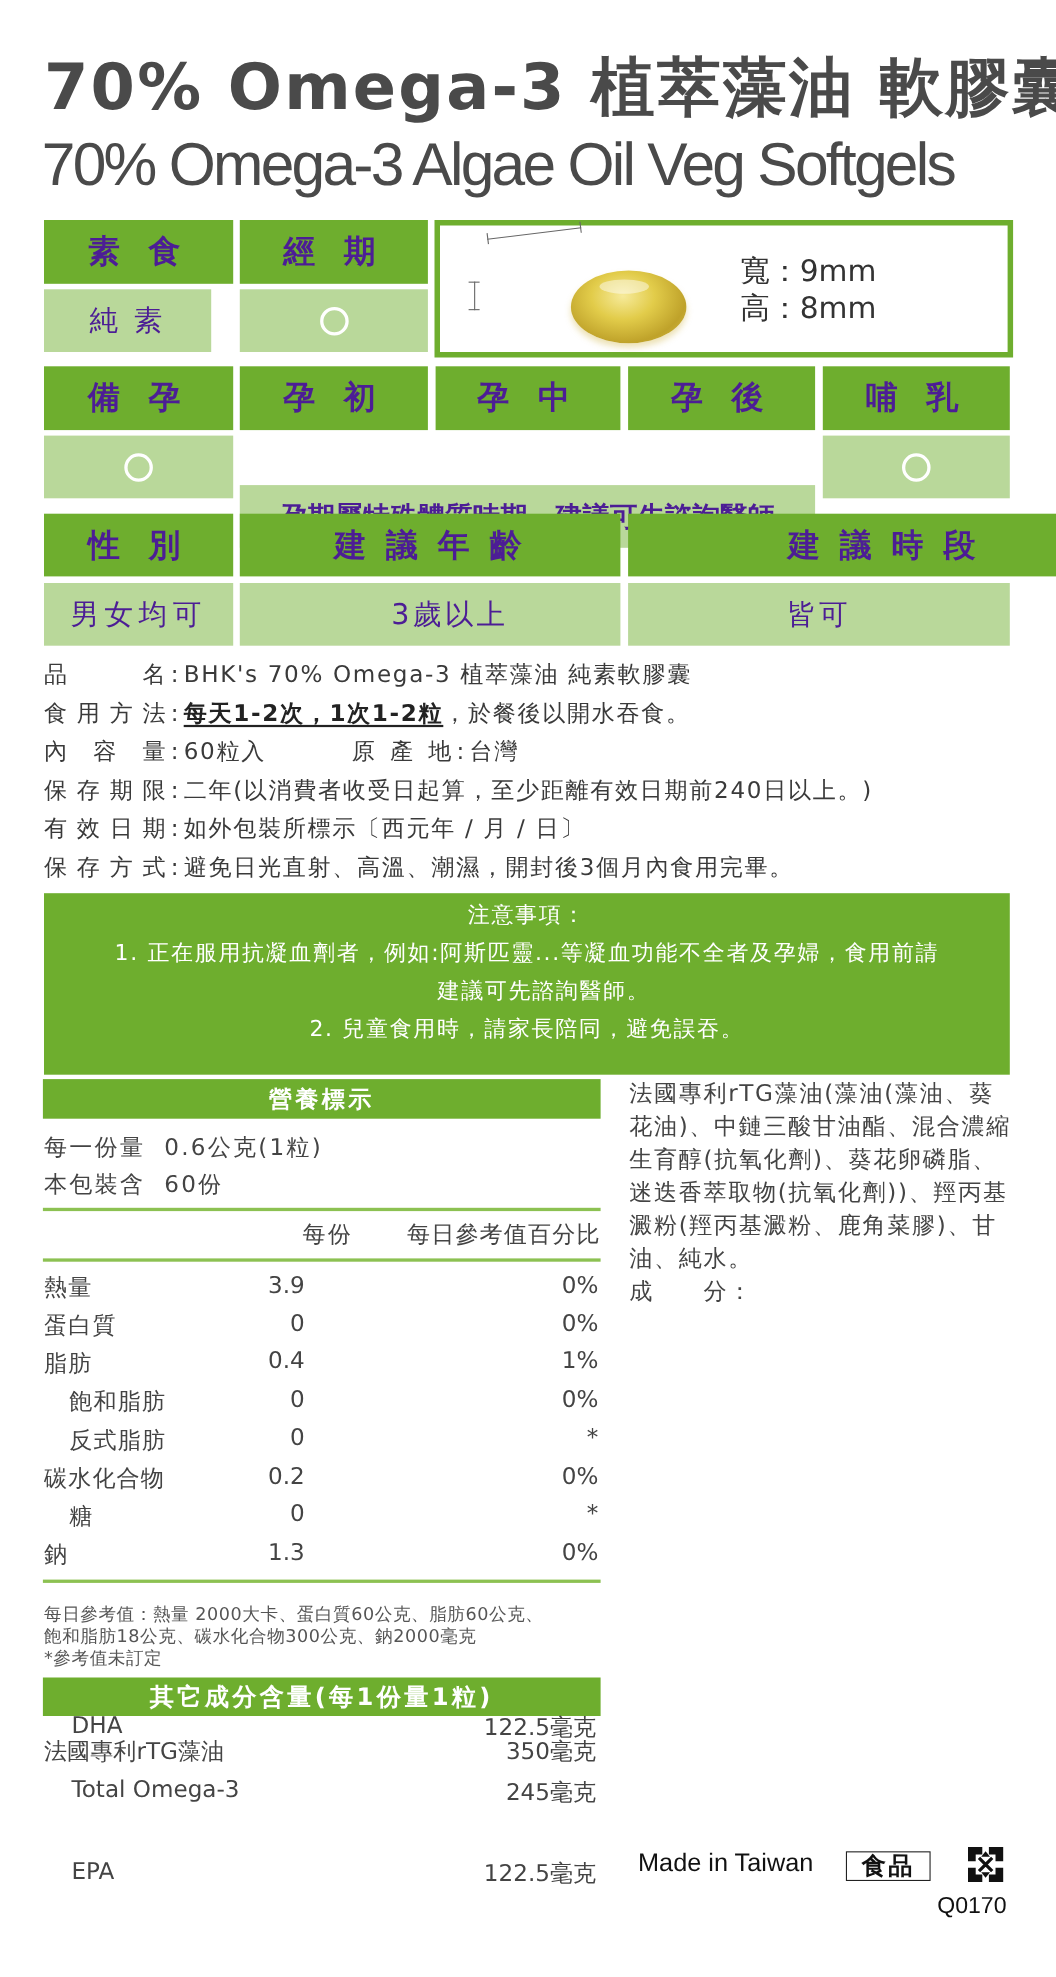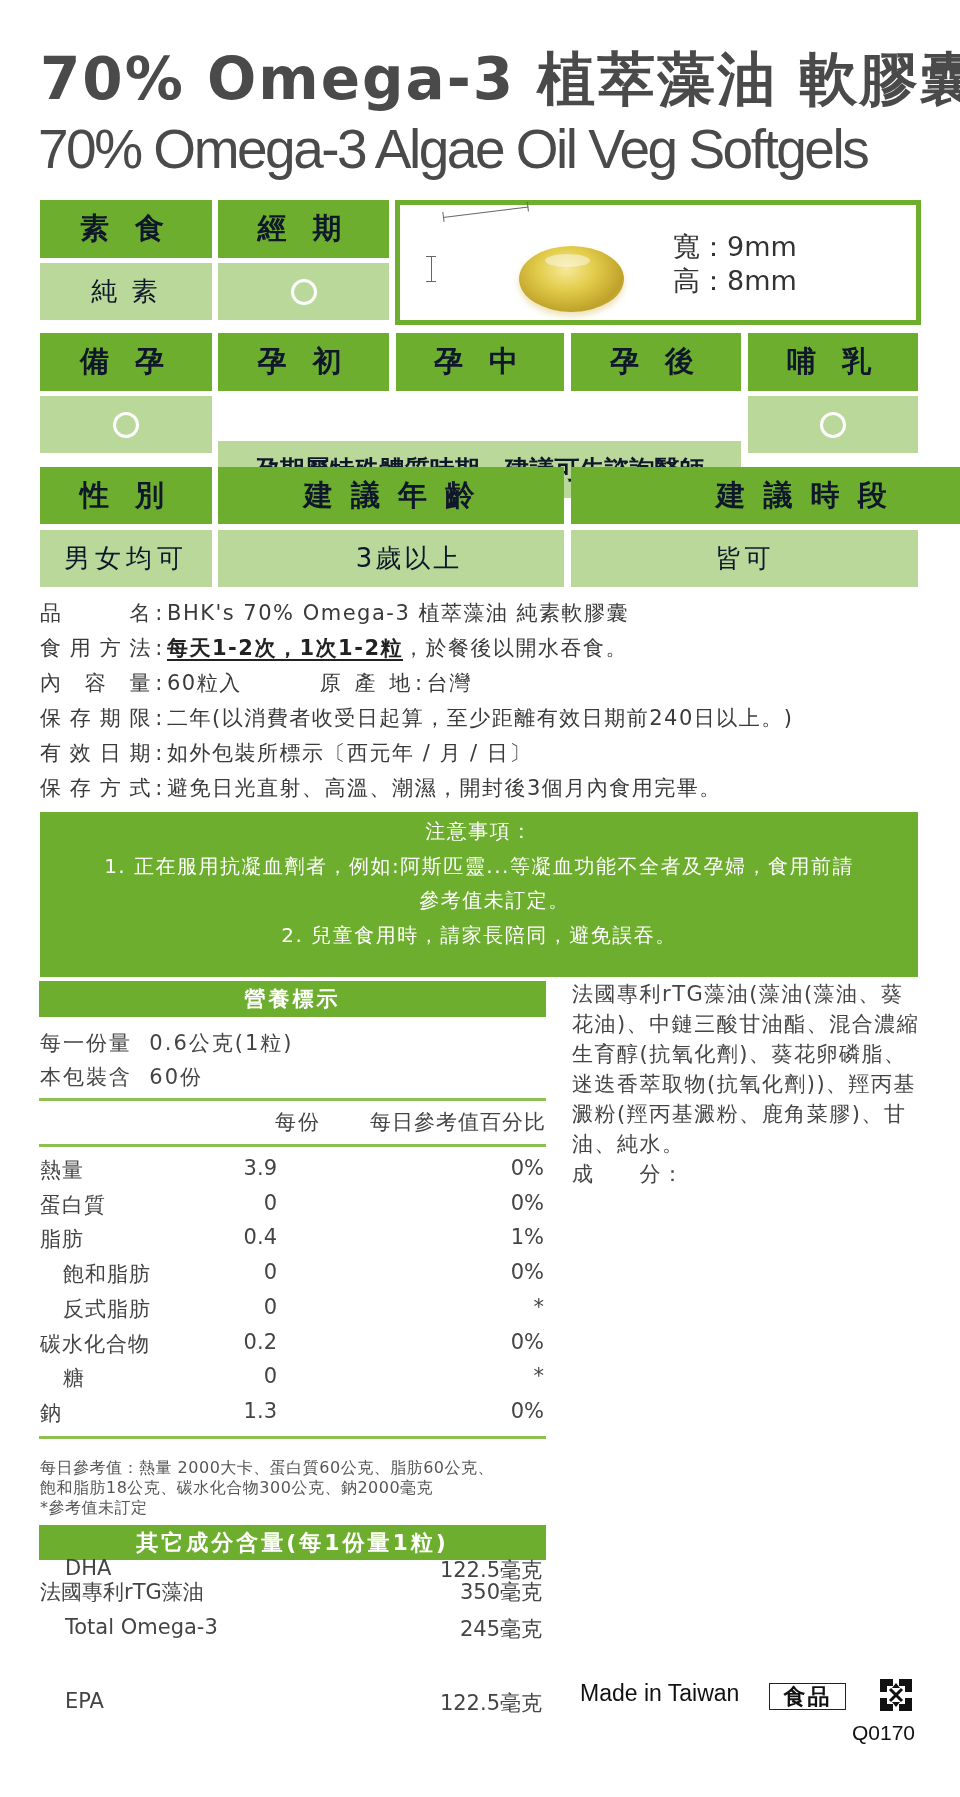--- a/index.html
+++ b/index.html
@@ -5,21 +5,21 @@
   * { box-sizing: border-box; margin: 0; padding: 0; }
   html, body { width: 960px; height: 1797px; background: #ffffff; overflow: hidden; }
   body { position: relative; font-family: "DejaVu Sans", "Liberation Sans", sans-serif; color: #3c3c3c; }
   .abs { position: absolute; }
 
   
   .title-zh { left: 40px; top: 42px; width: 880px; font-size: 58px; font-weight: bold; color: #4a4a4a; letter-spacing: 2px; white-space: nowrap; line-height: 74px; }
   .title-en { left: 38px; top: 116px; width: 890px; font-family: "Liberation Sans", sans-serif; font-size: 55px; color: #4a4a4a; letter-spacing: -2.5px; white-space: nowrap; line-height: 66px; }
 
   
-  .cell { position: absolute; display: flex; align-items: center; justify-content: center; color: #0f172a; white-space: nowrap; }
+  .cell { position: absolute; display: flex; align-items: center; justify-content: center; color: #4c1d95; white-space: nowrap; }
   .cell.h { background: #6eae2e; font-size: 29px; font-weight: bold; letter-spacing: 8px; }
   .cell.v { background: #b9d89a; font-size: 26px; letter-spacing: 3px; }
   .cell.v.small { font-size: 25px; letter-spacing: 0px; font-weight: bold; margin-top: 45px; }
   .circle { width: 26px; height: 26px; border: 3px solid #ffffff; border-radius: 50%; display: inline-block; }
 
   
   .capsule-box { left: 395px; top: 200px; width: 526px; height: 125px; border: 5px solid #6eae2e; background: #fff; }
   .capsule { left: 119px; top: 41px; width: 105px; height: 66px; border-radius: 50%;
     background: radial-gradient(ellipse at 45% 35%, #f6ea9a 0%, #e2cc4a 35%, #bfa22a 70%, #d9c04a 100%);
     box-shadow: 0 4px 6px rgba(200,170,40,0.35); }
@@ -67,21 +67,21 @@
   .recycle { left: 876px; top: 1675px; width: 40px; height: 40px; }
   .qcode { left: 852px; top: 1721px; font-size: 21px; color: #111; font-family: "Liberation Sans", sans-serif; }
 </style>
 </head>
 <body>
 
 <div class="abs title-zh">70% Omega-3 植萃藻油 軟膠囊</div>
 <div class="abs title-en">70% Omega-3 Algae Oil Veg Softgels</div>
 
 <div class="cell h" style="left:40px;top:200px;width:172px;height:58px;">素 食</div>
-<div class="cell v" style="left:40px;top:263px;width:172px;height:57px;">純 素</div>
+<div class="cell v" style="left:40px;top:263px;width:152px;height:57px;">純 素</div>
 <div class="cell h" style="left:218px;top:200px;width:171px;height:58px;">經 期</div>
 <div class="cell v" style="left:218px;top:263px;width:171px;height:57px;">
   <span class="circle"></span>
 </div>
 
 <div class="abs capsule-box">
   <div class="abs dim-line-w">
     <div class="abs dim-tick" style="left:0;top:-5px;"></div>
     <div class="abs dim-tick" style="right:0;top:-5px;"></div>
   </div>
@@ -134,21 +134,21 @@
 <div class="abs info" style="top:739px;">
   <span class="lbl">有效日期</span><span class="colon">:</span><span>如外包裝所標示〔西元年 / 月 / 日〕</span>
 </div>
 <div class="abs info" style="top:774px;">
   <span class="lbl">保存方式</span><span class="colon">:</span><span>避免日光直射、高溫、潮濕，開封後3個月內食用完畢。</span>
 </div>
 
 <div class="abs notice">
   <div>注意事項：</div>
   <div>1. 正在服用抗凝血劑者，例如:阿斯匹靈...等凝血功能不全者及孕婦，食用前請</div>
-  <div class="indent">參考值未訂定。</div>
+  <div class="indent">建議可先諮詢醫師。</div>
   <div>2. 兒童食用時，請家長陪同，避免誤吞。</div>
 </div>
 
 <div class="abs nbar" style="top:981px;">營養標示</div>
 <div class="abs ntext" style="left:40px;top:1029px;">
   <span>每一份量</span>&nbsp;&nbsp;<span>0.6公克(1粒)</span>
 </div>
 <div class="abs ntext" style="left:40px;top:1063px;">
   <span>本包裝含</span>&nbsp;&nbsp;<span>60份</span>
 </div>

